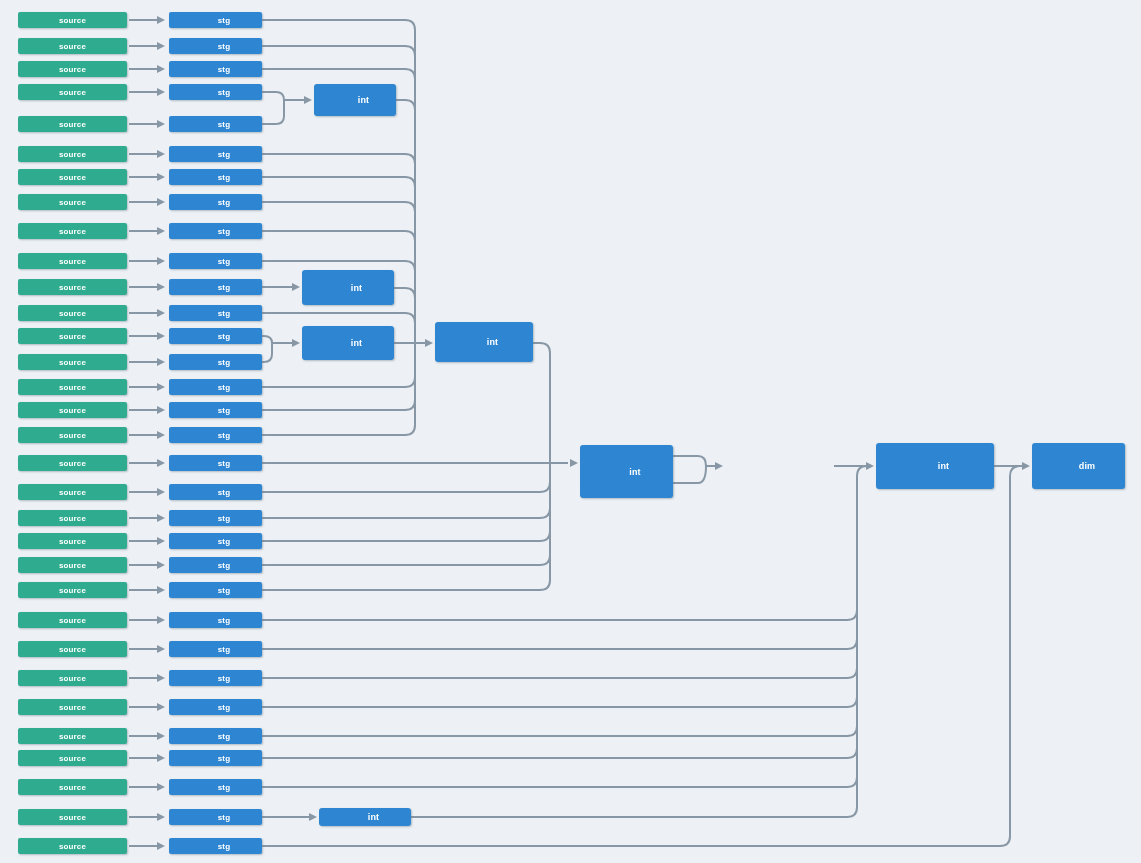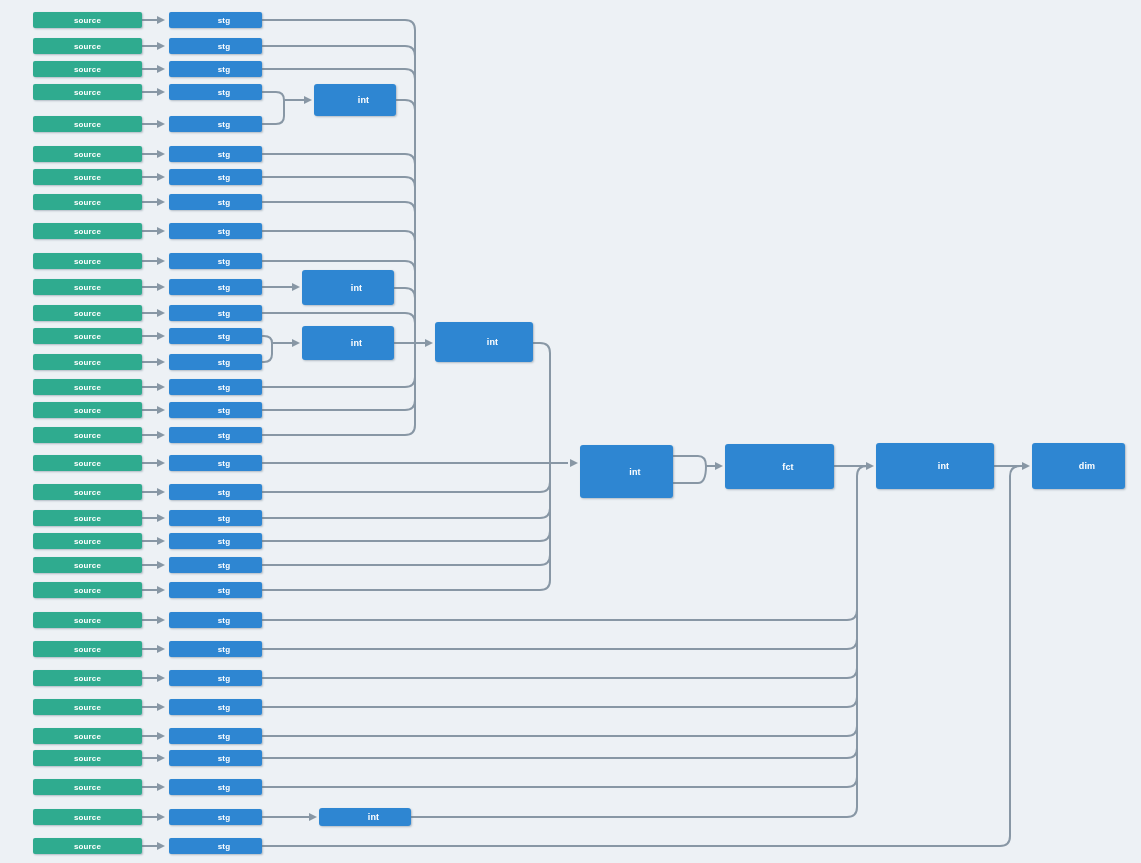--- a/index.html
+++ b/index.html
@@ -27,21 +27,21 @@
     color: #ffffff;
     font-weight: bold;
     letter-spacing: 0.02em;
     border-radius: 3px;
     box-shadow: 1px 1px 2px rgba(105,122,138,0.45);
     cursor: pointer;
     box-sizing: border-box;
   }
   .node.small { font-size: 8px; border-radius: 2px; }
   .node.mid   { font-size: 9px; }
-  .node.source { background: #2fab8f; margin-left: 15px; }
+  .node.source { background: #2fab8f; }
   .node.model  { background: #2e86d2; padding-left: 17px; }
 </style>
 </head>
 <body>
 
 <div class="canvas" aria-label="source nodes feed stg nodes; stg nodes converge through int nodes into fct, then int, then dim">
   <svg id="edge-layer" width="1141" height="863" viewBox="0 0 1141 863">
       <path d="M129,20 H157" fill="none" stroke="#8897a5" stroke-width="2" stroke-linejoin="round"></path>
       <polygon points="165,20 157,16 157,24" fill="#8897a5"></polygon>
       <path d="M262,20 H405 Q415,20 415,30" fill="none" stroke="#8897a5" stroke-width="2" stroke-linejoin="round"></path>
@@ -367,23 +367,20 @@
       </div>
       <div class="node mid model" style="left: 302px; top: 326px; width: 92px; height: 34px;">
         <span>int</span>
       </div>
       <div class="node mid model" style="left: 435px; top: 322px; width: 98px; height: 40px;">
         <span>int</span>
       </div>
       <div class="node mid model" style="left: 580px; top: 445px; width: 93px; height: 53px;">
         <span>int</span>
       </div>
-      <div class="node mid model" style="left: 725px; top: 444px; width: 109px; height: 45px;">
-        <span>fct</span>
-      </div>
       <div class="node mid model" style="left: 876px; top: 443px; width: 118px; height: 46px;">
         <span>int</span>
       </div>
       <div class="node mid model" style="left: 1032px; top: 443px; width: 93px; height: 46px;">
         <span>dim</span>
       </div>
       <div class="node mid model" style="left: 319px; top: 808px; width: 92px; height: 18px;">
         <span>int</span>
       </div>
     </div>

